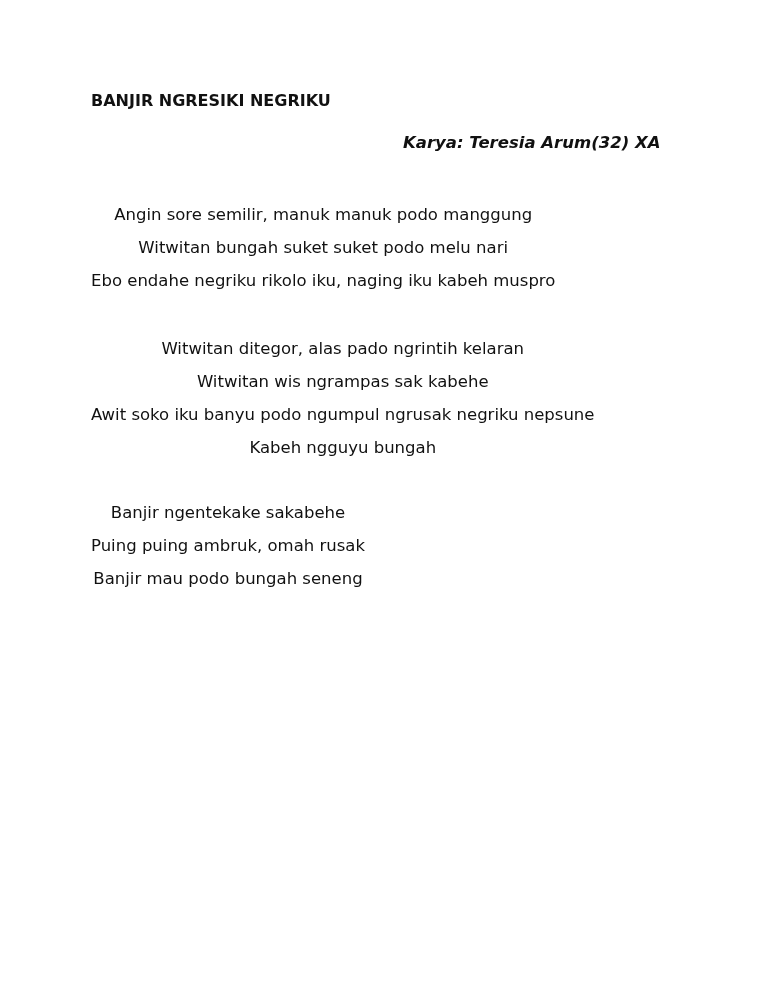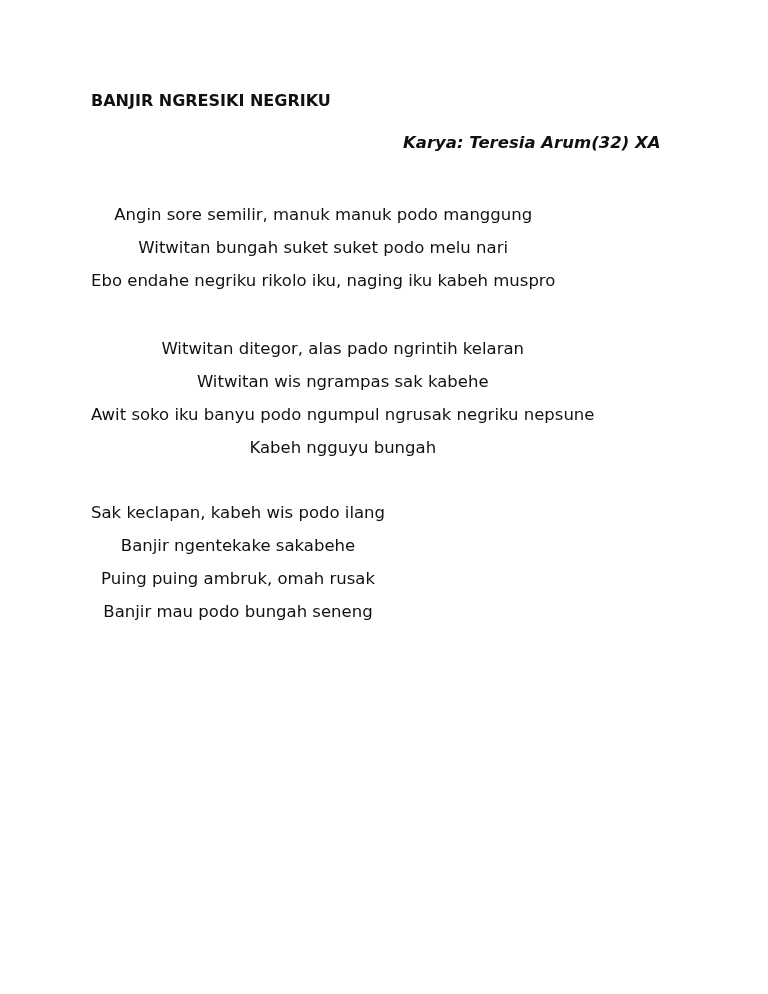--- a/index.html
+++ b/index.html
@@ -70,18 +70,17 @@
   </div>
 
   <div class="stanza" id="stanza-2">
     <div class="line">Witwitan ditegor, alas pado ngrintih kelaran</div>
     <div class="line">Witwitan wis ngrampas sak kabehe</div>
     <div class="line">Awit soko iku banyu podo ngumpul ngrusak negriku nepsune</div>
     <div class="line">Kabeh ngguyu bungah</div>
   </div>
 
   <div class="stanza" id="stanza-3">
-    <div class="line">Sak keclapan, kabeh wis podo ilang</div>
     <div class="line">Banjir ngentekake sakabehe</div>
     <div class="line">Puing puing ambruk, omah rusak</div>
     <div class="line">Banjir mau podo bungah seneng</div>
   </div>
 </div>
 
 </body></html>

